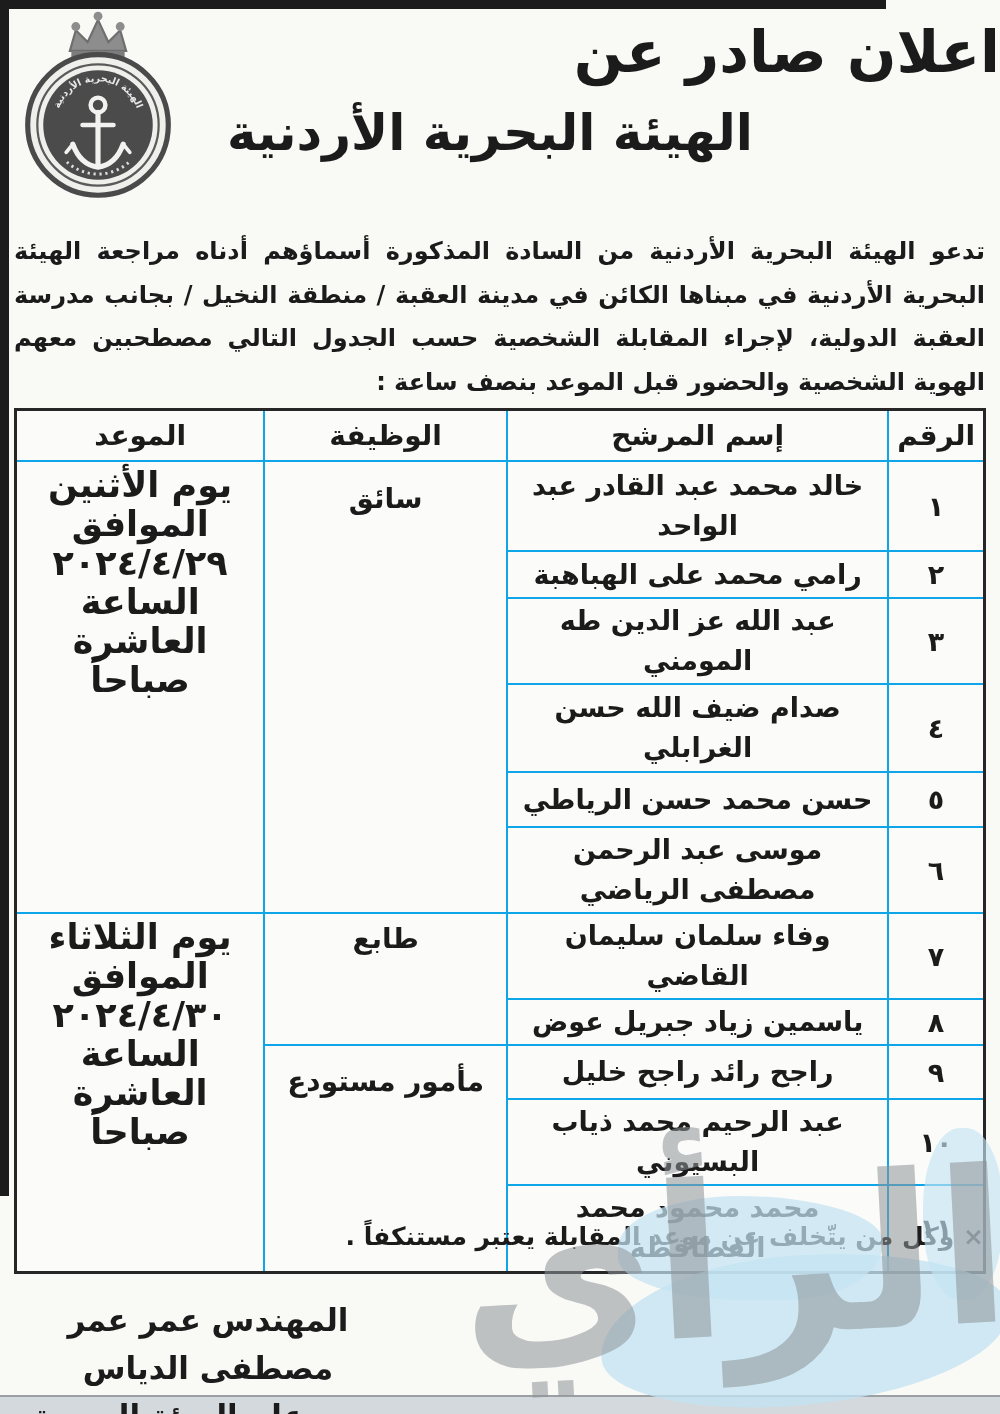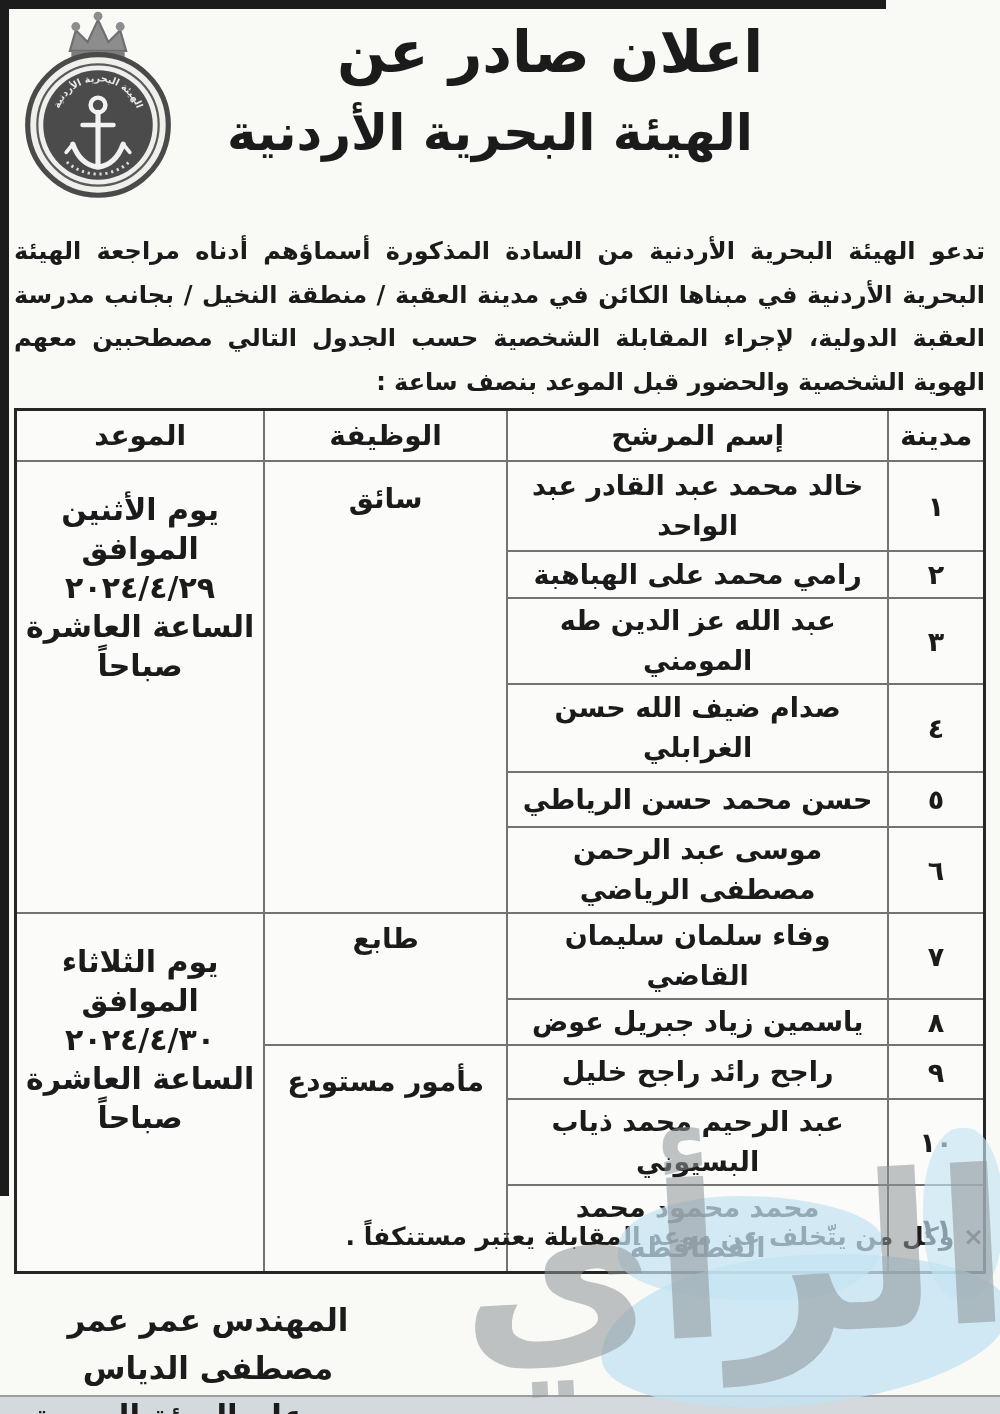--- a/index.html
+++ b/index.html
@@ -9,39 +9,39 @@
     font-family:"DejaVu Sans", sans-serif; color:#1b1b1b;
   }
   
   .topbar   { position:absolute; left:0; top:0; width:886px; height:9px; background:#1c1c1c; }
   .leftbar  { position:absolute; left:0; top:0; width:9px; height:1196px; background:#1c1c1c; }
   .bottomstrip { position:absolute; left:0; bottom:0; width:1000px; height:17px;
                  background:#d3d9dc; border-top:2px solid #9aa0a3; }
 
   
   .logo { position:absolute; left:24px; top:8px; width:148px; height:194px; }
-  .title1 { position:absolute; top:18px; left:100px; width:900px; text-align:center;
+  .title1 { position:absolute; top:18px; left:100px; width:900px; text-align:right;
             font-size:58px; font-weight:bold; direction:rtl; letter-spacing:1px; }
   .title2 { position:absolute; top:104px; left:0px; width:980px; text-align:center;
             font-size:50px; font-weight:bold; direction:rtl; }
 
   
   .intro { position:absolute; top:210px; left:14px; width:971px; direction:rtl;
            text-align:justify; font-size:24px; font-weight:bold; line-height:43.5px;margin-top:20px; }
 
   
   .table-wrap { position:absolute; top:408px; left:14px; width:972px; }
   table.sched { border-collapse:collapse; width:972px; direction:rtl; table-layout:fixed;
                 border:3px solid #262626; background:#fbfbf9; }
-  table.sched th, table.sched td { border:2px solid #737373; font-weight:bold; text-align:center; }
+  table.sched th, table.sched td { border:2px solid #0ea5e9; font-weight:bold; text-align:center; }
   th.h { font-size:28px; height:47px; }
   td.num  { font-size:27px; vertical-align:middle; }
   td.name { font-size:27px; vertical-align:middle; line-height:40px; padding:2px 10px;margin-top:27px; }
   td.job  { font-size:28px; vertical-align:top; padding-top:20px; }
-  td.date { font-size:30px; vertical-align:top; padding-top:28px; line-height:39px;
+  td.date { font-size:35px; vertical-align:top; padding-top:4px; line-height:39px;
             white-space:pre-line; }
 
   
   .footnote { position:absolute; top:1222px; right:16px; direction:rtl;
               font-size:25px; font-weight:bold; z-index:2; }
   .signature { position:absolute; top:1296px; left:14px; width:388px; direction:rtl;
                text-align:center; font-size:31px; font-weight:bold; line-height:48px; z-index:2; }
 
   
   .wm { position:absolute; pointer-events:none; z-index:3; }
@@ -104,21 +104,21 @@
   <div class="table-wrap">
     <table class="sched">
       <colgroup>
         <col style="width:96px">
           <col style="width:380px">
           <col style="width:242px">
           <col style="width:248px">
       </colgroup>
       <tbody>
           <tr>
-        <th class="h">مدينة</th>
+        <th class="h">الرقم</th>
         <th class="h">إسم المرشح</th>
         <th class="h">الوظيفة</th>
         <th class="h">الموعد</th>
       </tr>
       <tr style="height:90px">
         <td class="num">١</td>
         <td class="name">خالد محمد عبد القادر عبد الواحد</td>
         <td class="job" rowspan="6">سائق</td>
         <td class="date" rowspan="6">يوم الأثنين
 الموافق

